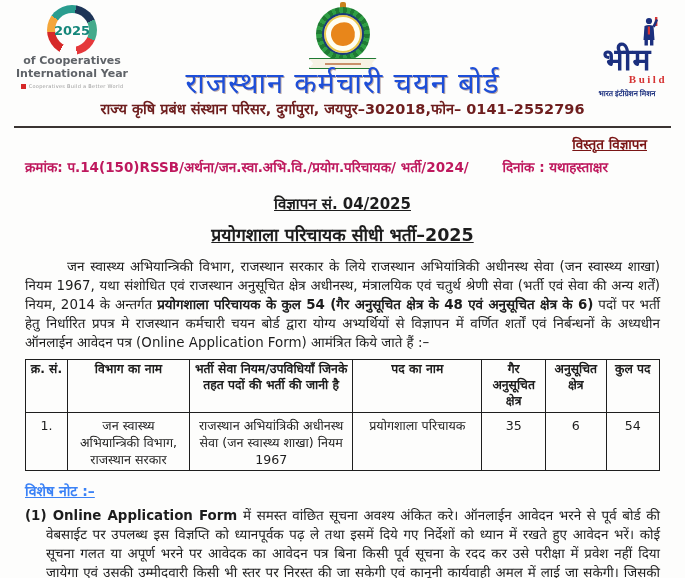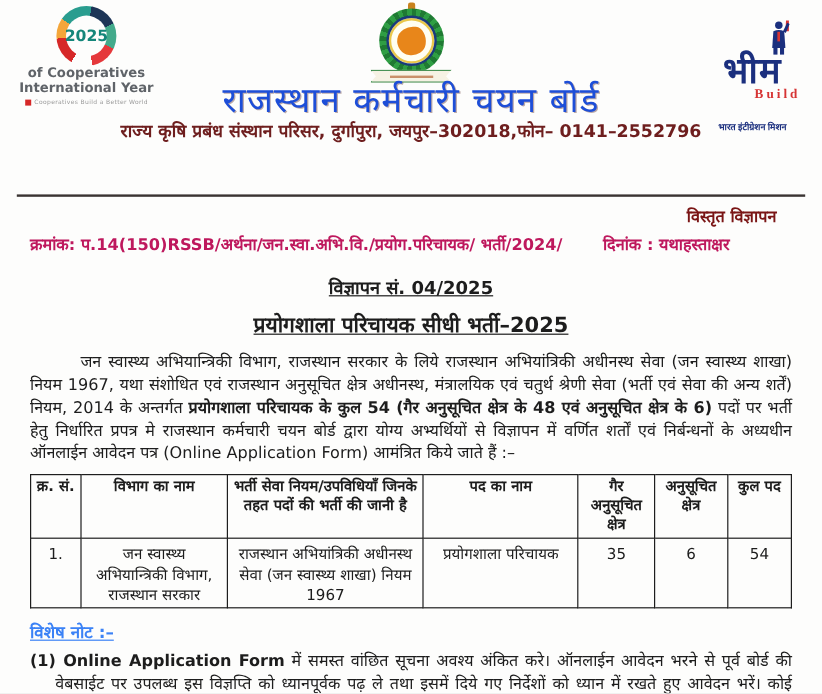--- a/index.html
+++ b/index.html
@@ -4,21 +4,21 @@
 <style>
   * { margin:0; padding:0; box-sizing:border-box; }
   html,body { background:#e8e8e8; }
   body { font-family:"DejaVu Sans", sans-serif; }
   .page {
     position:relative; width:685px; height:578px; margin:0 auto;
     background:#fdfdfc; color:#1d1d1d; overflow:hidden;
   }
 
   
-  .header { position:relative; height:162px; }
+  .header { position:relative; height:126px; }
 
   .iyc-logo { position:absolute; left:8px; top:5px; width:128px; text-align:center; }
   .iyc-ring { position:relative; width:50px; height:50px; margin:0 auto;
     border-radius:50%;
     background:conic-gradient(from 210deg,
       #d62828 0 55deg, #f4a63a 55deg 95deg, #2a9d8f 95deg 160deg,
       #1d3557 160deg 215deg, #43aa8b 215deg 265deg, #e5383b 265deg 318deg,
       transparent 318deg 360deg);
   }
   .iyc-ring::after { content:""; position:absolute; inset:8px; background:#fdfdfc; border-radius:50%; }
@@ -39,34 +39,34 @@
   .emblem-ribbon { position:relative; z-index:2; width:68px; height:11px; margin:-3px auto 0;
     background:#f6f2e4; border:1.5px solid #1f7a33;
     clip-path:polygon(0 0,7% 50%,0 100%,100% 100%,93% 50%,100% 0);
     display:flex; align-items:center; justify-content:center; }
   .emblem-ribbon i { display:block; width:36px; height:2px; background:#b05a2a; opacity:.65; }
 
   .bhim-logo { position:absolute; right:6px; top:16px; width:104px; text-align:center;font-family:Liberation Serif, serif; }
   .bhim-figure { height:30px; display:flex; justify-content:flex-end; padding-right:18px; }
   .bhim-hindi { font-size:30px; font-weight:bold; color:#1b2f7e; line-height:.95; letter-spacing:1px; }
   .bhim-latin { font-size:11px; font-weight:bold; color:#d63434; letter-spacing:2.5px; text-align:right; padding-right:12px; margin-top:-2px; }
-  .bhim-tagline { font-size:7.5px; font-weight:bold; color:#1b2f7e; margin-top:15px; }
+  .bhim-tagline { font-size:7.5px; font-weight:bold; color:#1b2f7e; margin-top:3px; }
 
   .board-title { position:absolute; left:0; right:0; top:62px; text-align:center;
     font-size:29px; font-weight:normal; color:#1d4ed8; letter-spacing:1px;
     text-shadow:1px 1px 0 rgba(60,10,10,.35); }
   .board-address { position:absolute; left:0; right:0; top:98px; text-align:center;
     font-size:14.5px; font-weight:bold; color:#6e1e1e; }
 
   .rule { margin:0 14px; border:0; border-top:2.5px solid #3a3432; }
 
   
   .content { padding:0 25px; }
   .detailed-ad { text-align:right; margin:7px 13px 0 0; font-size:13.5px; font-weight:bold;
-    color:#7a1515; }
+    color:#7a1515; text-decoration:underline; }
   .ref-row { display:flex; margin-top:5px; font-size:13.5px; font-weight:bold; color:#be185d; }
   .ref-date { margin-left:auto; margin-right:52px; }
   .ad-no { margin-top:17px; text-align:center; font-size:15px; font-weight:bold; text-decoration:underline; }
   .recruit-title { margin-top:9px; text-align:center; font-size:17.5px; font-weight:bold; text-decoration:underline; }
 
   
   .intro { margin-top:11px; font-size:13.4px; line-height:19px; text-align:justify; text-indent:42px; color:#1d1d1d; }
 
   
   table.vacancy { width:100%; border-collapse:collapse; margin-top:7px; table-layout:fixed; }

